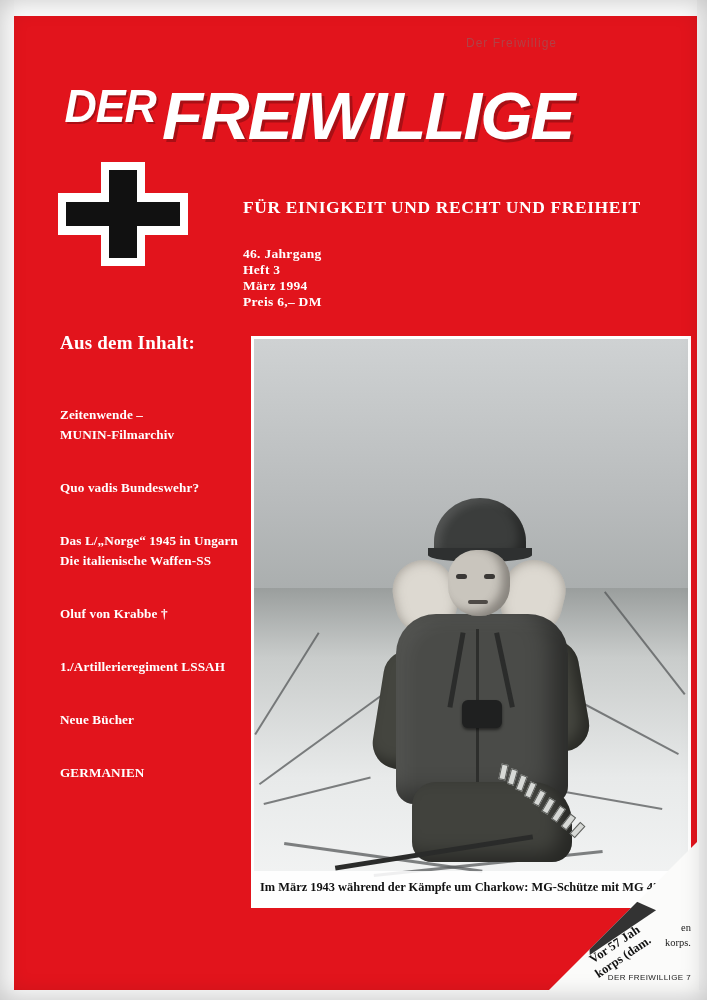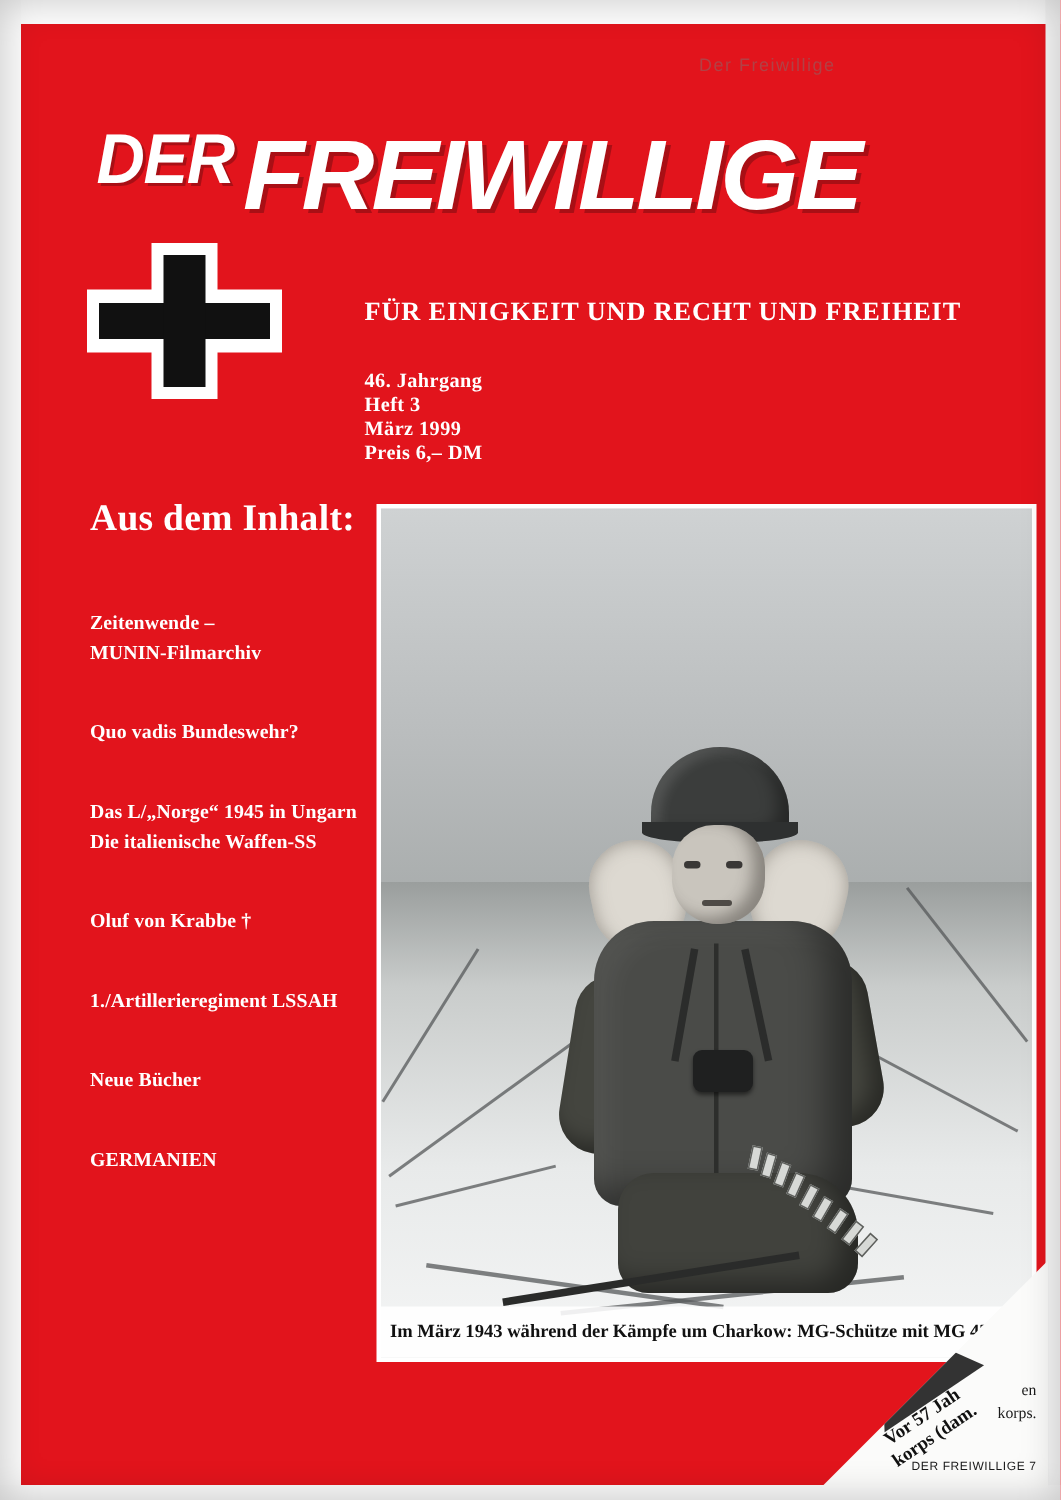--- a/index.html
+++ b/index.html
@@ -165,21 +165,21 @@
   }
 
   
   .toc-heading {
     position: absolute;
     top: 332px;
     left: 60px;
     color: #ffffff;
     font-family: "Liberation Serif", serif;
     font-weight: bold;
-    font-size: 25px;
+    font-size: 19px;
     letter-spacing: 0.2px;
   }
 
   .toc-list {
     position: absolute;
     top: 405px;
     left: 60px;
     width: 185px;
   }
   .toc-group {
@@ -456,21 +456,21 @@
     <div class="cross-bar-v"></div>
     <div class="cross-core-h"></div>
     <div class="cross-core-v"></div>
   </div>
 
   <div class="subtitle">FÜR EINIGKEIT UND RECHT UND FREIHEIT</div>
 
   <div class="issue-line">
     <span>46. Jahrgang</span>
     <span>Heft 3</span>
-    <span>März 1999</span>
+    <span>März 1994</span>
     <span>Preis 6,– DM</span>
   </div>
 
   <div class="toc-heading">Aus dem Inhalt:</div>
 
   <div class="toc-list">
     <div class="toc-group">
       <span class="toc-line">Zeitenwende –</span>
       <span class="toc-line">MUNIN-Filmarchiv</span>
     </div>

